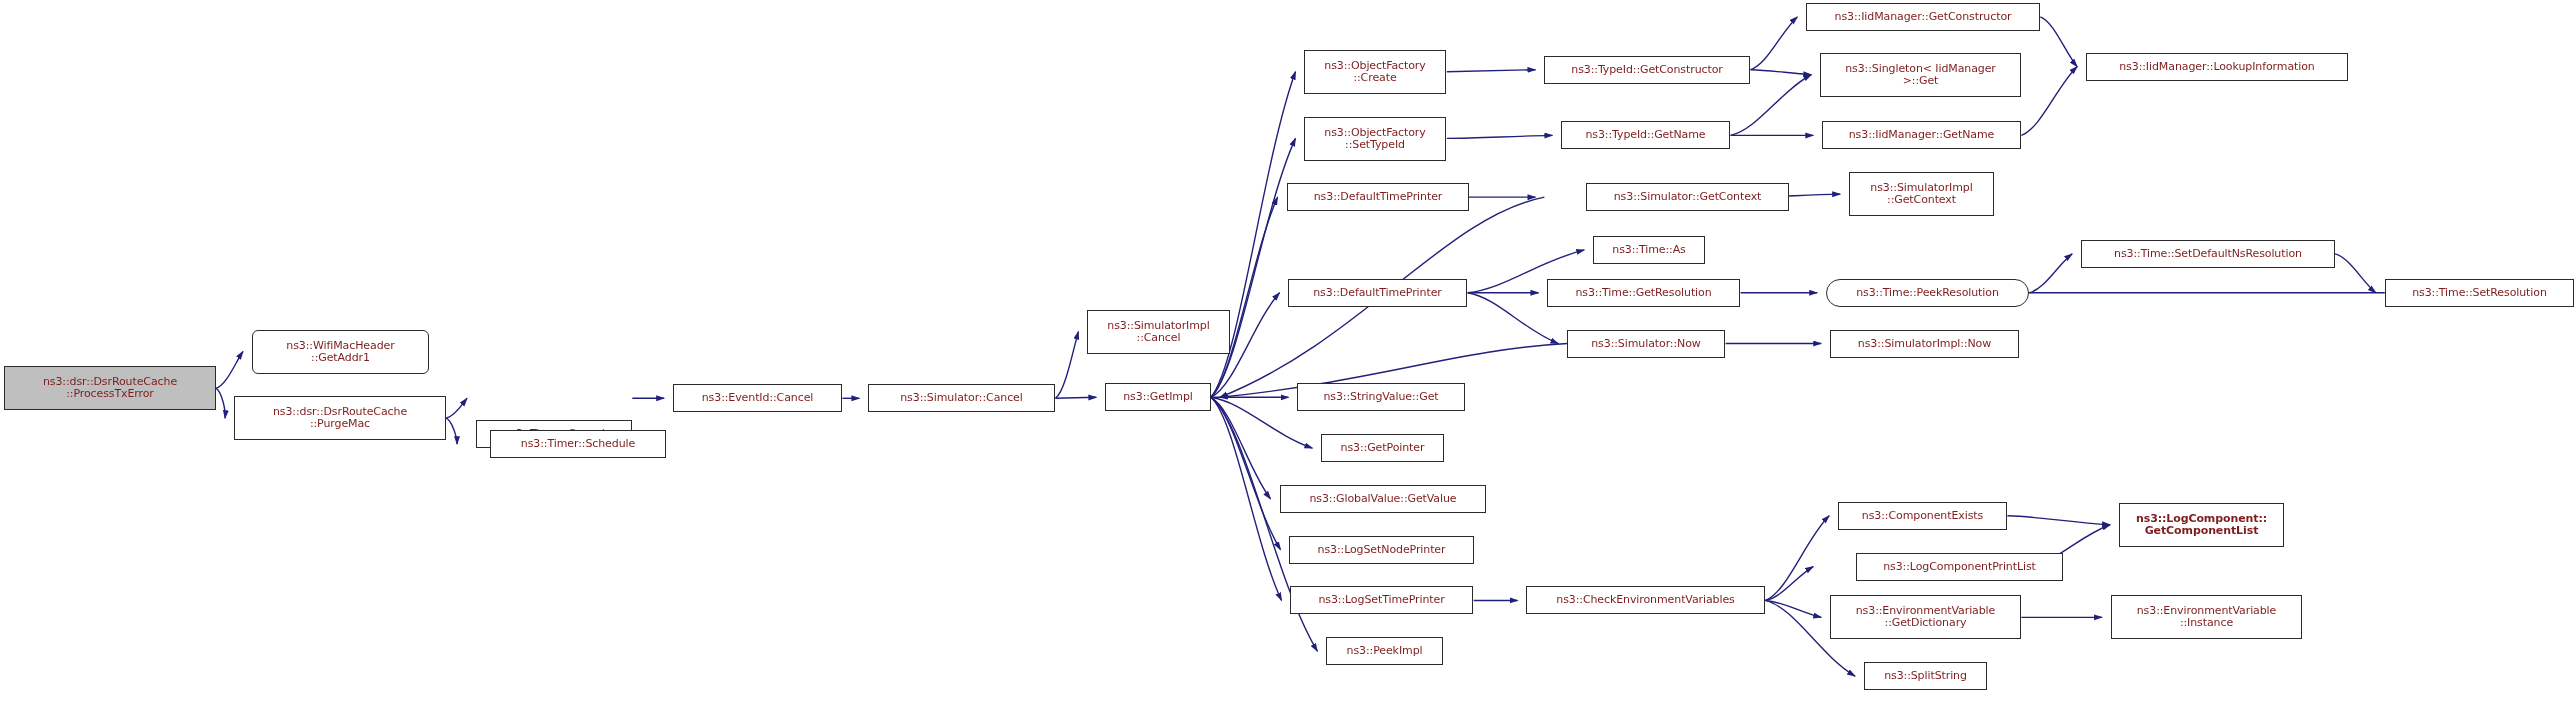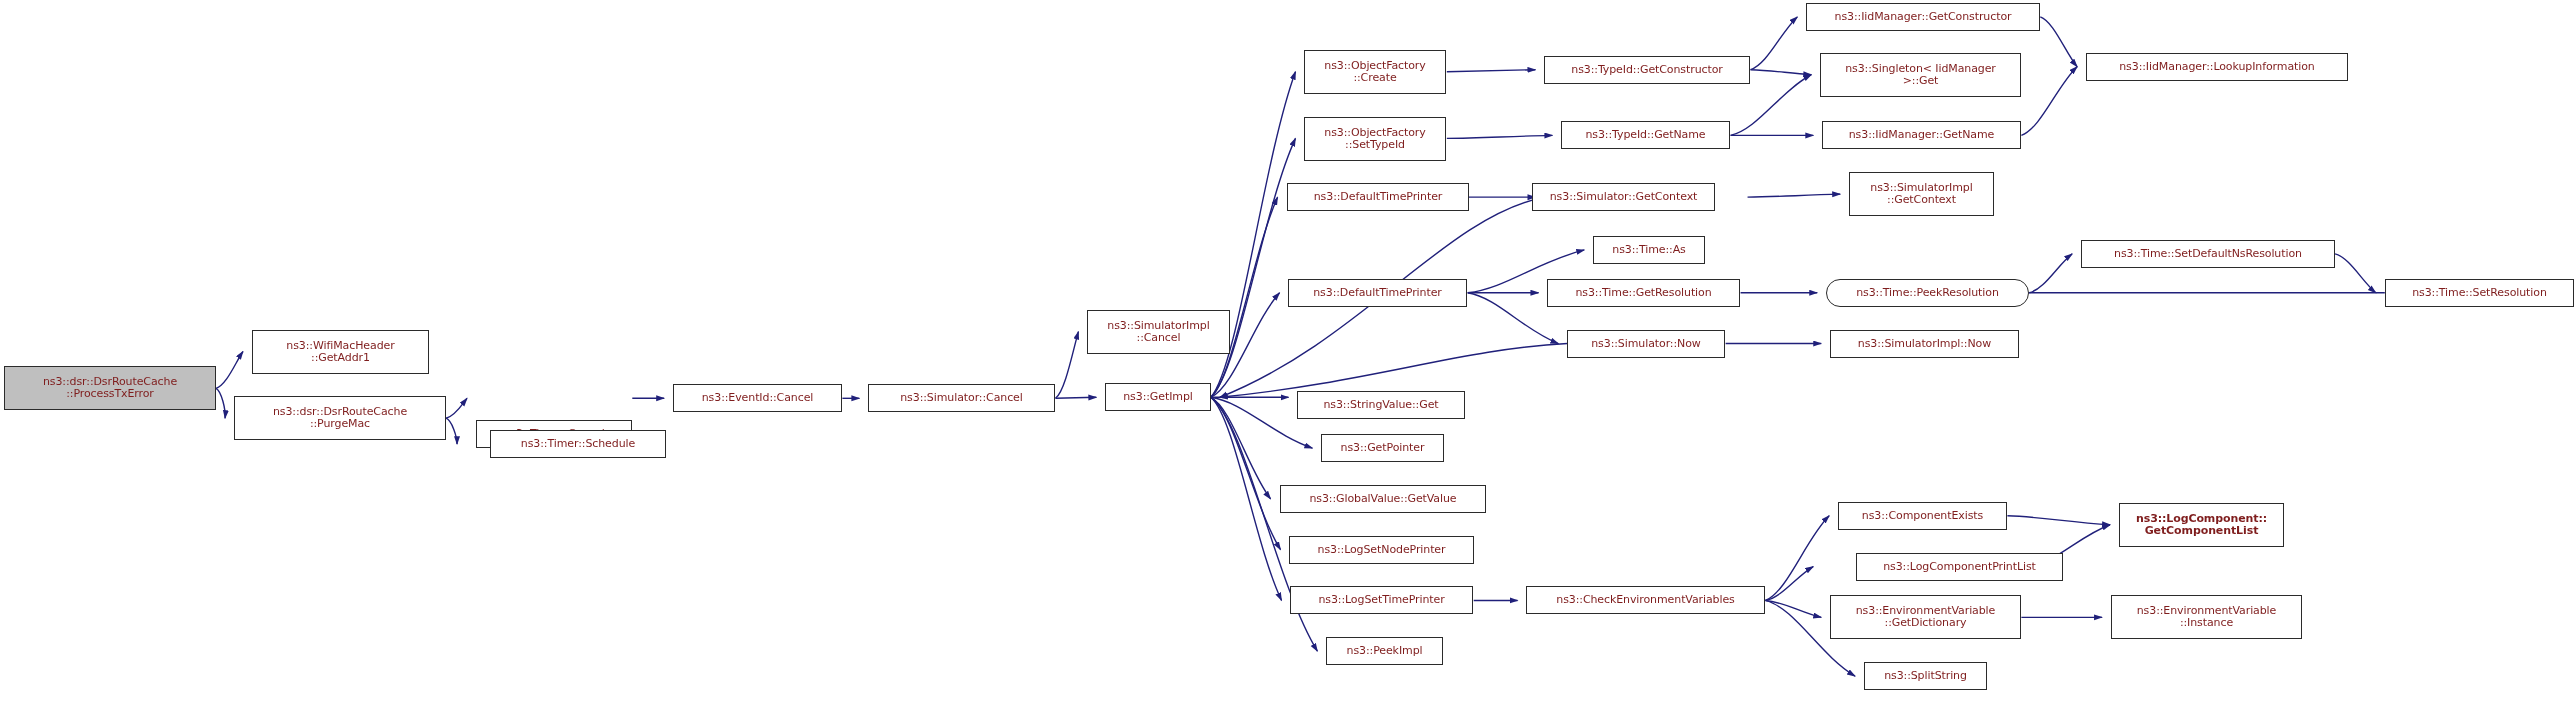--- a/index.html
+++ b/index.html
@@ -98,46 +98,46 @@
       <path d="M1773,603 C1790.1,599.6 1804.35,578.52 1821,569" fill="none" stroke="#20207a" stroke-width="1.4" marker-end="url(#arrow)"></path>
       <path d="M1773,603 C1792.5,604.7 1808.75,615.24 1829,620" fill="none" stroke="#20207a" stroke-width="1.4" marker-end="url(#arrow)"></path>
       <path d="M1773,603 C1802.7,610.6 1827.45,657.72 1863,679" fill="none" stroke="#20207a" stroke-width="1.4" marker-end="url(#arrow)"></path>
       <path d="M2016,518 C2049.6,518.9 2077.6,524.48 2119,527" fill="none" stroke="#20207a" stroke-width="1.4" marker-end="url(#arrow)"></path>
       <path d="M2038,569 C2065,564.8 2087.5,538.76 2119,527" fill="none" stroke="#20207a" stroke-width="1.4" marker-end="url(#arrow)"></path>
       <path d="M2030,620 L2111,620" fill="none" stroke="#20207a" stroke-width="1.4" marker-end="url(#arrow)"></path>
     </svg>
   <div id="node-layer">
       <div class="node root" style="left: 4px; top: 366px; width: 212px; height: 44px;">ns3::dsr::DsrRouteCache
 ::ProcessTxError</div>
-      <div class="node" style="left: 252px; top: 330px; width: 177px; height: 44px;">ns3::WifiMacHeader
+      <div class="node" style="left: 252px; top: 330px; width: 177px; height: 44px; border-radius: 6px;">ns3::WifiMacHeader
 ::GetAddr1</div>
       <div class="node" style="left: 234px; top: 396px; width: 212px; height: 44px;">ns3::dsr::DsrRouteCache
 ::PurgeMac</div>
       <div class="node" style="left: 476px; top: 384px; width: 156px; height: 28px; margin-top: 36px;">ns3::Timer::Cancel</div>
       <div class="node" style="left: 490px; top: 430px; width: 176px; height: 28px;">ns3::Timer::Schedule</div>
       <div class="node" style="left: 673px; top: 384px; width: 169px; height: 28px;">ns3::EventId::Cancel</div>
       <div class="node" style="left: 868px; top: 384px; width: 187px; height: 28px;">ns3::Simulator::Cancel</div>
       <div class="node" style="left: 1087px; top: 310px; width: 143px; height: 44px;">ns3::SimulatorImpl
 ::Cancel</div>
       <div class="node" style="left: 1105px; top: 383px; width: 106px; height: 28px;">ns3::GetImpl</div>
       <div class="node" style="left: 1304px; top: 50px; width: 142px; height: 44px;">ns3::ObjectFactory
 ::Create</div>
       <div class="node" style="left: 1304px; top: 117px; width: 142px; height: 44px;">ns3::ObjectFactory
 ::SetTypeId</div>
       <div class="node" style="left: 1287px; top: 183px; width: 182px; height: 28px;">ns3::DefaultTimePrinter</div>
       <div class="node" style="left: 1288px; top: 279px; width: 179px; height: 28px;">ns3::DefaultTimePrinter</div>
-      <div class="node" style="left: 1297px; top: 383px; width: 168px; height: 28px; margin-top: 8px;">ns3::StringValue::Get</div>
+      <div class="node" style="left: 1297px; top: 383px; width: 168px; height: 28px;">ns3::StringValue::Get</div>
       <div class="node" style="left: 1321px; top: 434px; width: 123px; height: 28px;">ns3::GetPointer</div>
       <div class="node" style="left: 1280px; top: 485px; width: 206px; height: 28px;">ns3::GlobalValue::GetValue</div>
       <div class="node" style="left: 1289px; top: 536px; width: 185px; height: 28px;">ns3::LogSetNodePrinter</div>
       <div class="node" style="left: 1290px; top: 586px; width: 183px; height: 28px;">ns3::LogSetTimePrinter</div>
       <div class="node" style="left: 1326px; top: 637px; width: 117px; height: 28px;">ns3::PeekImpl</div>
       <div class="node" style="left: 1544px; top: 56px; width: 206px; height: 28px;">ns3::TypeId::GetConstructor</div>
       <div class="node" style="left: 1561px; top: 121px; width: 169px; height: 28px;">ns3::TypeId::GetName</div>
-      <div class="node" style="left: 1532px; top: 183px; width: 183px; height: 28px;">ns3::Simulator::GetContext</div>
+      <div class="node" style="left: 1586px; top: 183px; width: 203px; height: 28px;">ns3::Simulator::GetContext</div>
       <div class="node" style="left: 1593px; top: 236px; width: 112px; height: 28px;">ns3::Time::As</div>
       <div class="node" style="left: 1547px; top: 279px; width: 193px; height: 28px;">ns3::Time::GetResolution</div>
       <div class="node" style="left: 1567px; top: 330px; width: 158px; height: 28px;">ns3::Simulator::Now</div>
       <div class="node" style="left: 1526px; top: 586px; width: 239px; height: 28px;">ns3::CheckEnvironmentVariables</div>
       <div class="node" style="left: 1806px; top: 3px; width: 234px; height: 28px;">ns3::IidManager::GetConstructor</div>
       <div class="node" style="left: 1820px; top: 53px; width: 201px; height: 44px;">ns3::Singleton&lt; IidManager
 &gt;::Get</div>
       <div class="node" style="left: 1822px; top: 121px; width: 199px; height: 28px;">ns3::IidManager::GetName</div>
       <div class="node" style="left: 1849px; top: 172px; width: 145px; height: 44px;">ns3::SimulatorImpl
 ::GetContext</div>

